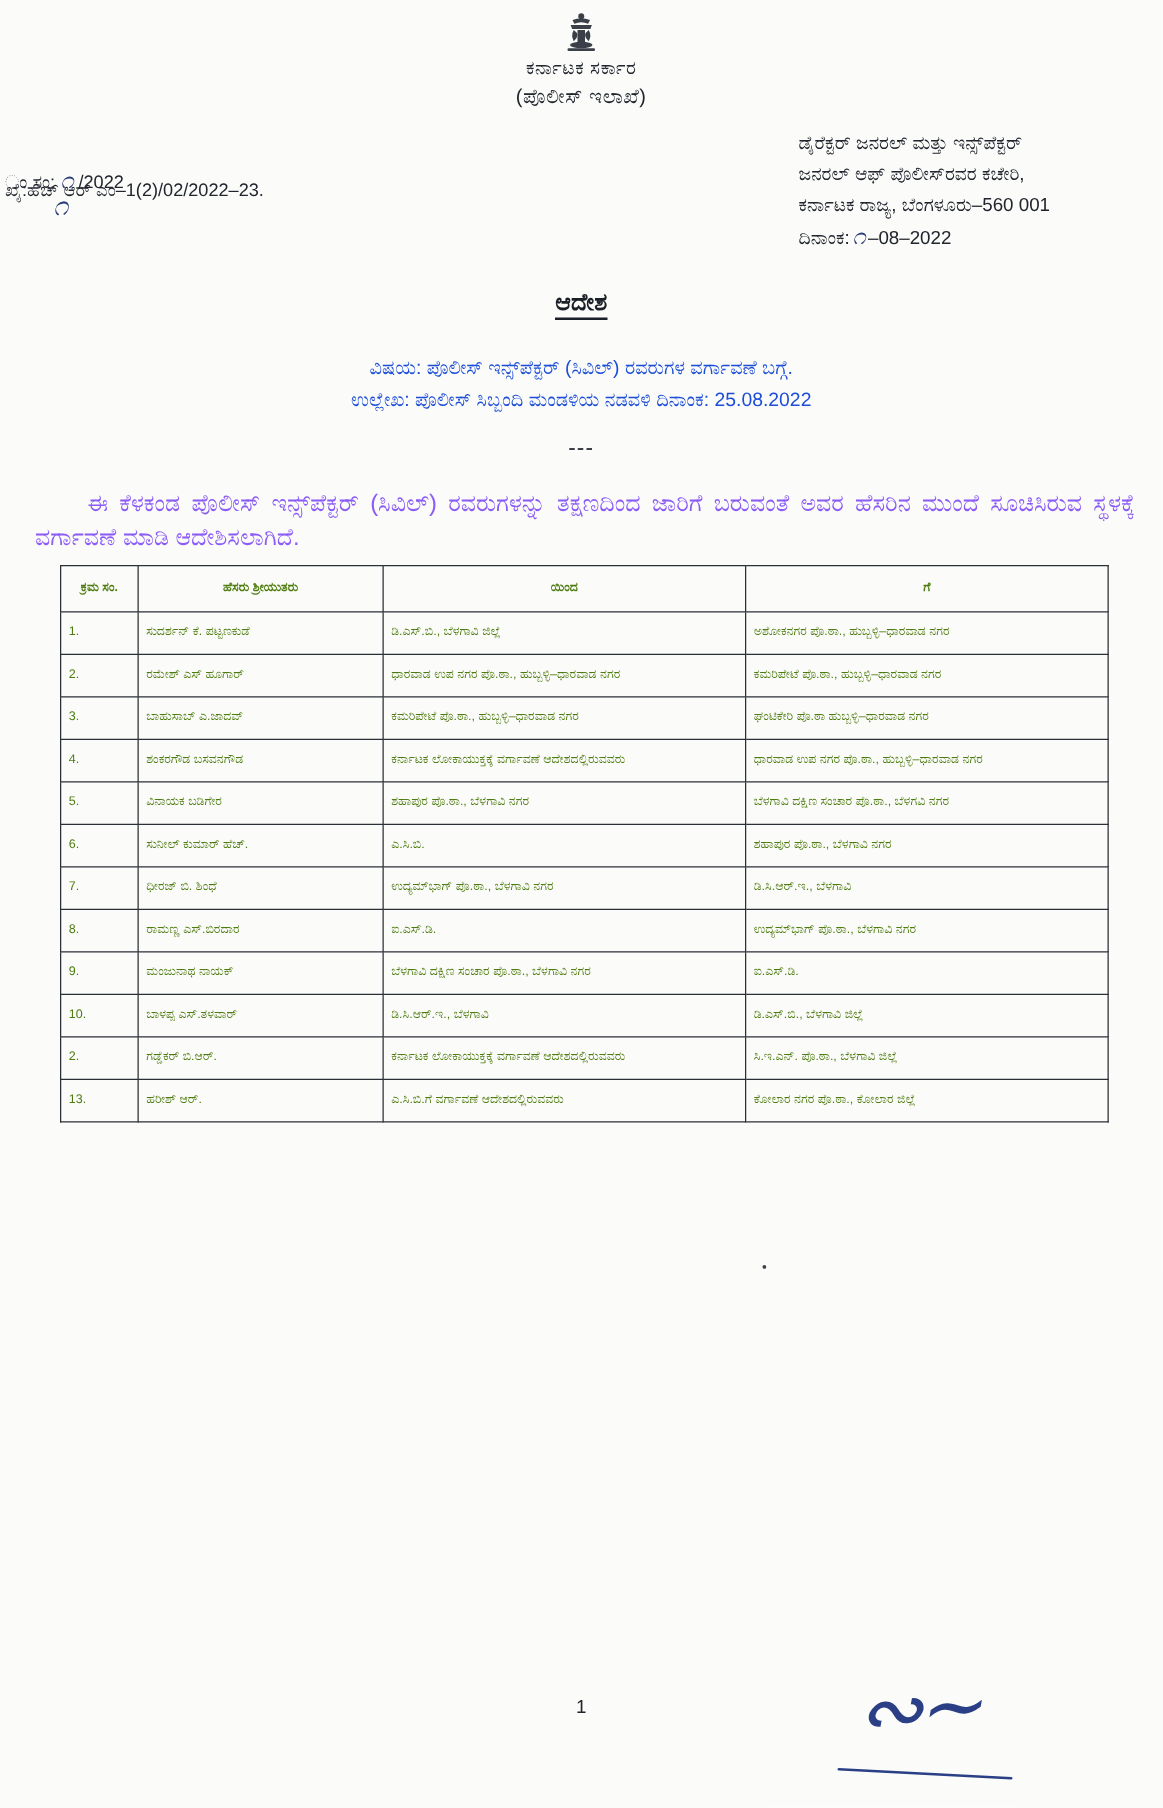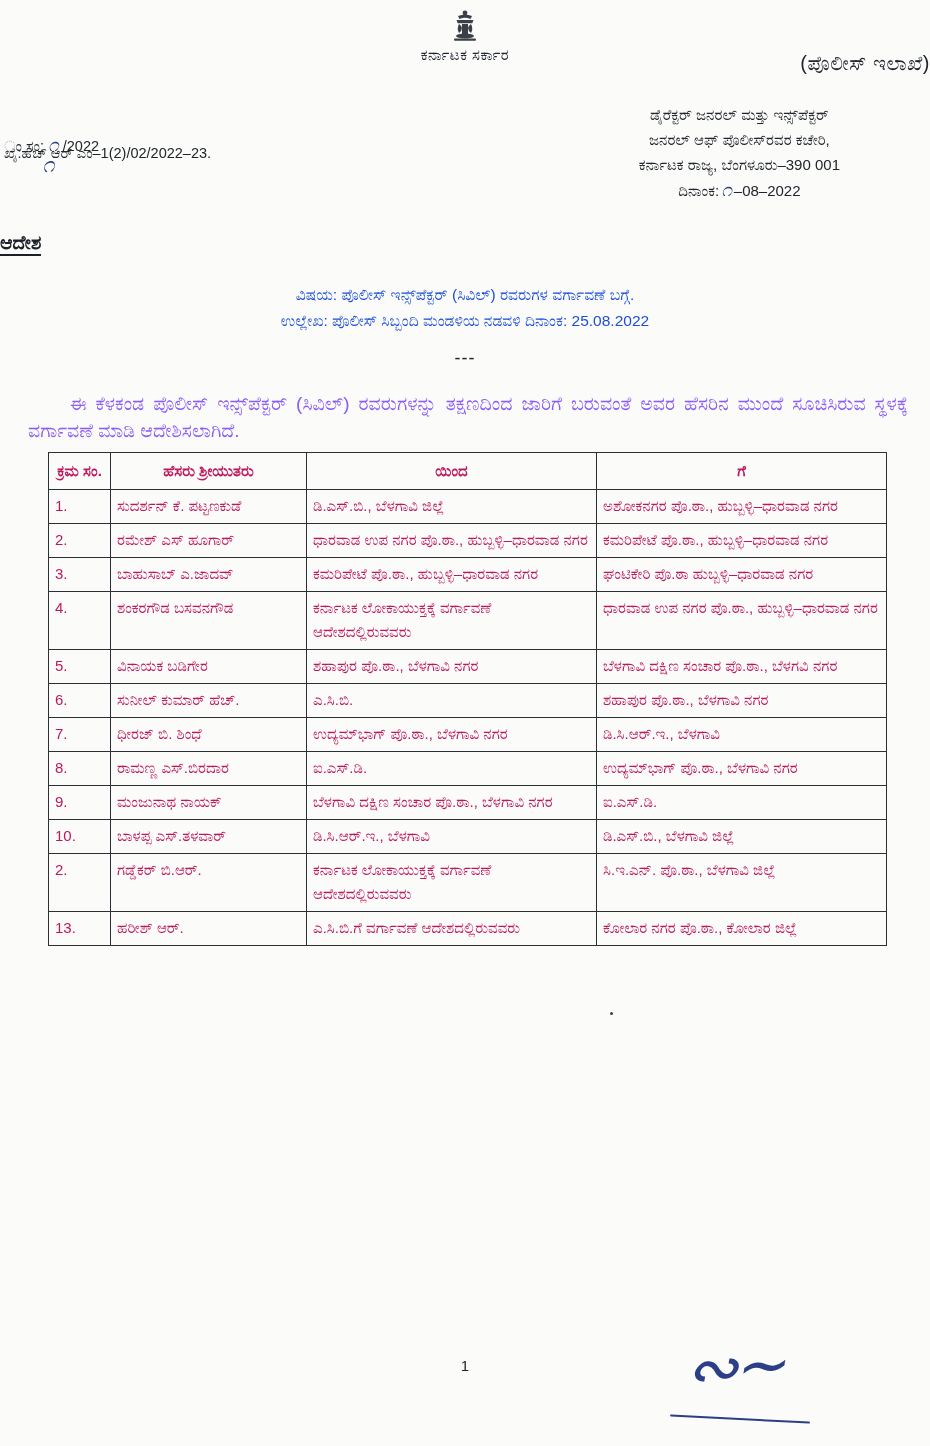--- a/index.html
+++ b/index.html
@@ -39,21 +39,21 @@
   .gov-line {
     position: absolute;
     left: 0;
     width: 930px;
     text-align: center;
     font-size: 15px;
     letter-spacing: 0.5px;
     color: #21262e;
   }
   .gov-line.l1 { top: 46px; }
-  .gov-line.l2 { top: 52px; font-size: 20px; text-align: right; }
+  .gov-line.l2 { top: 68px; font-size: 16px; }
 
   
   .ref-block {
     position: absolute;
     top: 104px;
     left: 4px;
     font-size: 14.5px;
     line-height: 26px;
     color: #21262e;
     margin-top: 36px;
@@ -80,40 +80,40 @@
     color: #2a3c7a;
     font-size: 22px;
     transform: rotate(-6deg);
   }
 
   
   .addr-block {
     position: absolute;
     top: 102px;
     right: 90px;
-    text-align: center;
+    text-align: left;
     font-size: 15px;
     line-height: 25px;
     color: #21262e;
   }
   .addr-block .date-line .hw {
     font-family: "Liberation Serif", serif;
     font-style: italic;
     color: #2a3c7a;
     font-size: 19px;
     padding: 0 2px;
   }
 
   
   .order-title {
     position: absolute;
     top: 232px;
     left: 0;
     width: 930px;
-    text-align: left;
+    text-align: center;
     font-size: 19px;
     font-weight: bold;
     color: #1b1f27;
   }
   .order-title span {
     border-bottom: 2px solid #1b1f27;
     padding-bottom: 1px;
   }
 
   .subject {
@@ -153,22 +153,22 @@
   .tbl-wrap {
     position: absolute;
     top: 452px;
     left: 48px;
     width: 838px;
   }
   table.transfer {
     border-collapse: collapse;
     width: 838px;
     table-layout: fixed;
-    font-size: 15px;
-    color: #be185d;
+    font-size: 10px;
+    color: #4d7c0f;
   }
   table.transfer th,
   table.transfer td {
     border: 1px solid #2b2f36;
     padding: 4px 6px 5px 6px;
     vertical-align: top;
     line-height: 24px;
   }
   table.transfer th {
     text-align: center;
@@ -251,21 +251,21 @@
   <div class="ref-line2">
     <span>ಂ ಸಂ:</span>
     <span class="handwrite">೧</span>
     <span>/2022</span>
   </div>
   <div class="scribble">೧</div>
 
   <div class="addr-block">
     <div>ಡೈರೆಕ್ಟರ್ ಜನರಲ್ ಮತ್ತು ಇನ್ಸ್‌ಪೆಕ್ಟರ್</div>
     <div>ಜನರಲ್ ಆಫ್ ಪೊಲೀಸ್‌ರವರ ಕಚೇರಿ,</div>
-    <div>ಕರ್ನಾಟಕ ರಾಜ್ಯ, ಬೆಂಗಳೂರು–390 001</div>
+    <div>ಕರ್ನಾಟಕ ರಾಜ್ಯ, ಬೆಂಗಳೂರು–560 001</div>
     <div class="date-line">
       <span>ದಿನಾಂಕ:</span><span class="hw">೧</span><span>–08–2022</span>
     </div>
   </div>
 
   <div class="order-title">
     <span>ಆದೇಶ</span>
   </div>
 
   <div class="subject">

